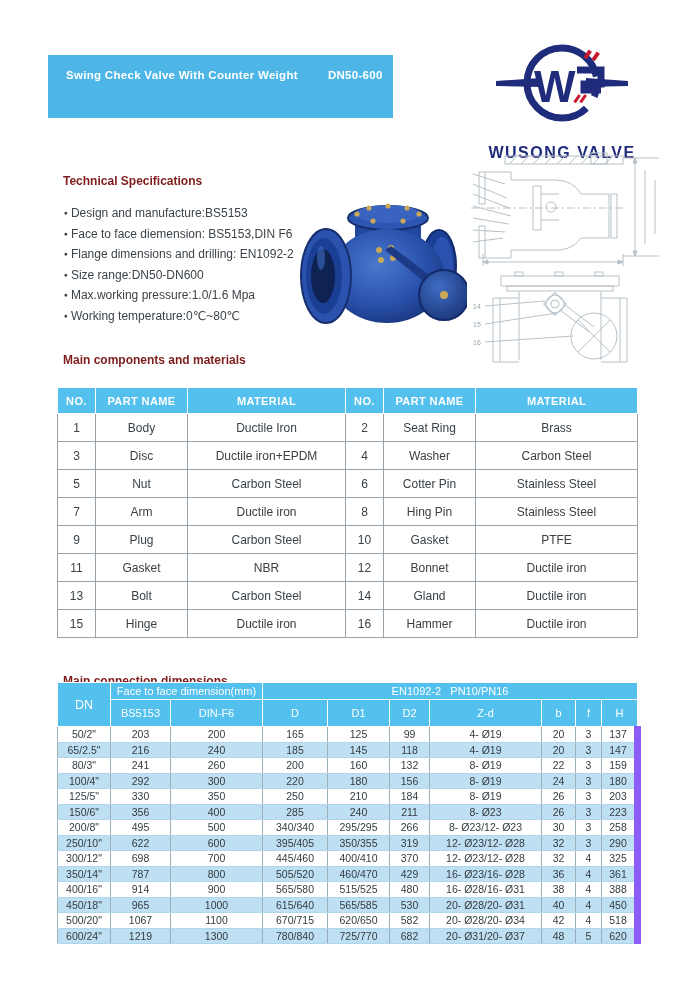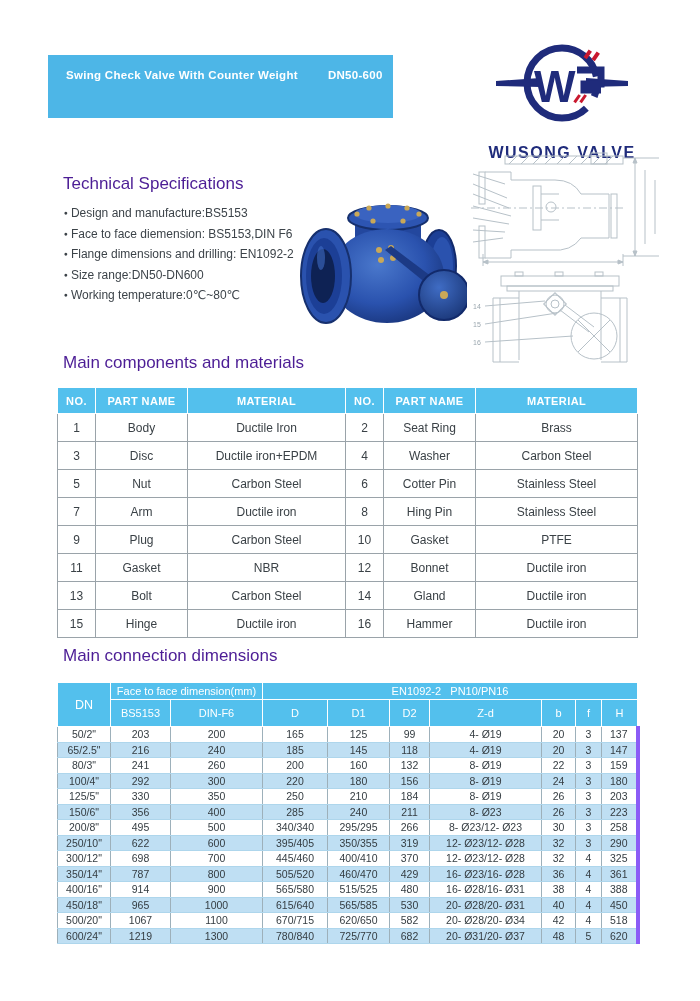--- a/index.html
+++ b/index.html
@@ -12,24 +12,24 @@
             background:#4db6e7; color:#fff; padding:9px 0 0 18px; }
   .banner-title { font-size:21px; font-weight:bold; letter-spacing:2px; }
   .banner-sub { margin-top:5px; font-size:11.5px; font-weight:600; letter-spacing:.3px; }
   .banner-sub .dn { margin-left:30px; }
 
   
   .logo { position:absolute; left:482px; top:42px; width:160px; text-align:center; }
   .logo-text { margin-top:14px; font-size:16px; font-weight:bold; color:#1f2b7b; letter-spacing:1.5px; }
 
   
-  .sec-heading { position:absolute; left:63px; color:#4c1d95; font-size:17px; font-weight:400; }
+  .sec-heading { position:absolute; left:63px; color:#7f1d1d; font-size:12px; font-weight:700; }
   #h-tech { top:174px; }
   #h-comp { top:353px; }
-  #h-dim  { top:646px; }
+  #h-dim  { top:674px; }
 
   
   .spec-list { position:absolute; left:64px; top:203px; list-style:none; width:240px; }
   .spec-list li { font-size:12px; color:#3c4349; line-height:19.5px; white-space:nowrap; }
   .spec-list li::before { content:"●"; font-size:6.5px; vertical-align:2px; margin-right:3px; color:#3c4349; }
 
   
   .valve-photo { position:absolute; left:295px; top:188px; }
   .tech-drawing { position:absolute; left:463px; top:150px; }
 
@@ -45,21 +45,21 @@
 
   #dimensions-table { top:682px; }
   #dimensions-table th { background:#53c0ed; color:#fff; font-size:11px; font-weight:normal;
                          border:1px solid #ffffff; }
   #dimensions-table .hrow1 th { height:17px; }
   #dimensions-table .hrow2 th { height:27px; }
   #dimensions-table th.dn-cell { font-size:12.5px; }
   #dimensions-table td { height:15.5px; font-size:10.5px; color:#343c41;
                          border-right:1px solid #9db0ba; border-bottom:1px solid #aed6ec; background:#fff; }
   #dimensions-table td:first-child { border-left:1px solid #9db0ba; }
-  #dimensions-table td:last-child  { border-right:4px solid #8b5cf6;margin-top:27px; }
+  #dimensions-table td:last-child  { border-right:7px solid #8b5cf6;margin-top:27px; }
   #dimensions-table tbody tr:nth-child(even) td { background:#bfdff3; }
   .nowrap { white-space:nowrap; }
 </style>
 </head>
 <body>
 
 <div class="page">
 
   <header class="banner">
     <div class="banner-sub">
@@ -85,20 +85,21 @@
     </svg>
     <div class="logo-text">WUSONG VALVE</div>
   </div>
 
   <h2 class="sec-heading" id="h-tech">Technical Specifications</h2>
   <ul class="spec-list" id="spec-list">
       <li>Design and manufacture:BS5153</li>
       <li>Face to face diemension: BS5153,DIN F6</li>
       <li>Flange dimensions and drilling: EN1092-2</li>
       <li>Size range:DN50-DN600</li>
+      <li>Max.working pressure:1.0/1.6 Mpa</li>
       <li>Working temperature:0℃~80℃</li>
     </ul>
 
   <svg class="valve-photo" width="172" height="152" viewBox="0 0 172 152">
     <defs>
       <radialGradient id="bodyG" cx="42%" cy="38%" r="75%">
         <stop offset="0%" stop-color="#4a78cc"></stop>
           <stop offset="55%" stop-color="#2a52ae"></stop>
           <stop offset="100%" stop-color="#142d6e"></stop>
       </radialGradient>

